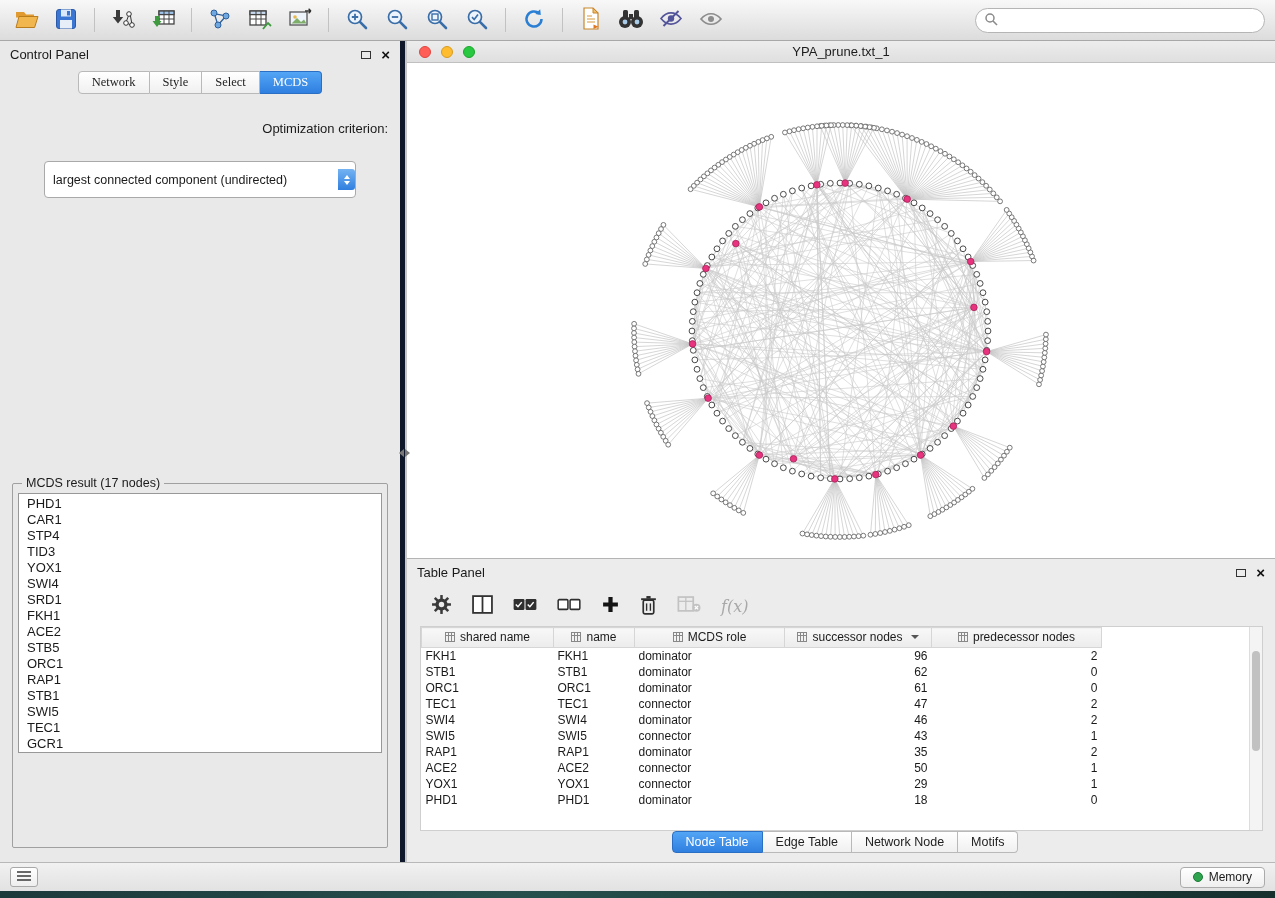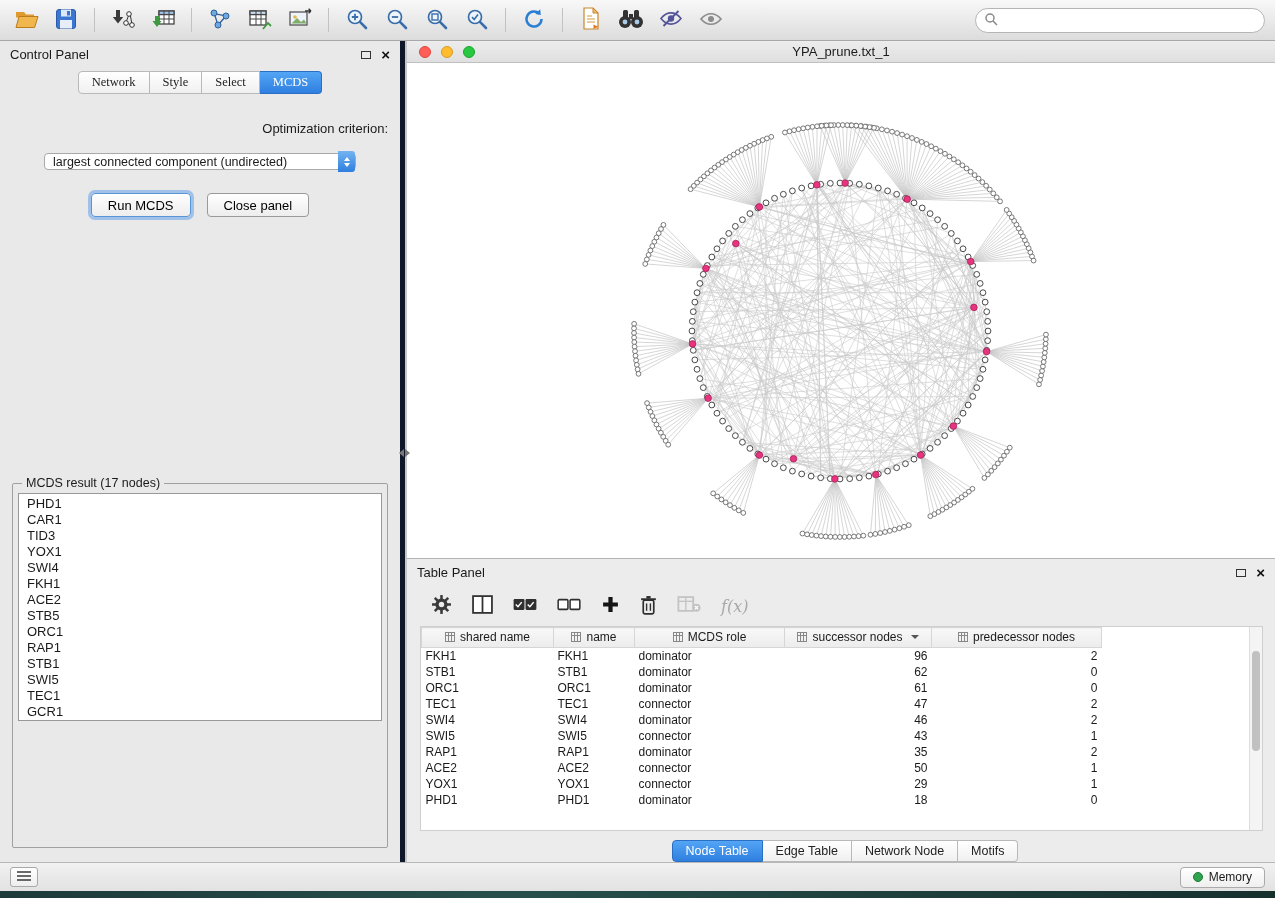--- a/index.html
+++ b/index.html
@@ -34,21 +34,21 @@
   .tabs-row { display:flex; justify-content:center; padding:3px 0 9px;font-family:Liberation Serif, serif; }
   .seg { display:inline-flex; }
   .seg .tab { background:linear-gradient(#ffffff,#f0f0f0); border:1px solid #b9b9b9; border-left-width:0;
               padding:3px 13px; font-size:12.5px; color:#222; cursor:pointer; }
   .seg .tab:first-child { border-left-width:1px; border-radius:4px 0 0 4px; }
   .seg .tab:last-child { border-radius:0 4px 4px 0; }
   .seg .tab.active { background:linear-gradient(#53a5f5,#2f7fe0); border-color:#2a6fc4; color:#fff; }
 
   .cp-content { flex:1; display:flex; flex-direction:column; padding:4px 12px 0; min-height:0; }
   .opt-label { text-align:right; font-size:13px; margin:14px 0 9px; }
-  .dropdown { width:312px; height:17px; margin:8px auto; background:#fff; border:1px solid #a9a9a9; border-radius:4px;
+  .dropdown { width:312px; height:37px; margin:16px auto; background:#fff; border:1px solid #a9a9a9; border-radius:4px;
               display:flex; align-items:center; cursor:pointer; }
   .dropdown .dval { flex:1; font-size:12.5px; padding:0 8px; white-space:nowrap; overflow:hidden; }
   .stepper { width:17px; height:21px; border-radius:0 3px 3px 0; background:linear-gradient(#74b3f2,#2f7fdf);
              display:flex; flex-direction:column; align-items:center; justify-content:center; gap:2px; }
   .arr-up { width:0; height:0; border-left:3.5px solid transparent; border-right:3.5px solid transparent; border-bottom:4px solid #fff; }
   .arr-dn { width:0; height:0; border-left:3.5px solid transparent; border-right:3.5px solid transparent; border-top:4px solid #fff; }
 
   .btn-row { display:flex; justify-content:center; gap:16px; margin-top:15px; }
   .pbtn { height:24px; padding:0 16px; font-size:13px; font-family:"Liberation Sans",sans-serif;
           background:linear-gradient(#ffffff,#ededed); border:1px solid #9a9a9a; border-radius:4px; cursor:pointer; }
@@ -97,21 +97,21 @@
   table.nodes td { font-size:12px; height:16px; padding:0 4px; white-space:nowrap; }
   td.c-text1 { padding-left:16px; }
   td.c-num { text-align:right; padding-right:16px; }
   td.c-num2 { text-align:right; padding-right:12px; }
   .hicon { display:inline-block; vertical-align:-1px; margin-right:5px; }
   .hchev { display:inline-block; width:0; height:0; border-left:4px solid transparent; border-right:4px solid transparent;
            border-top:4px solid #555; margin-left:8px; vertical-align:2px; }
   .vscroll { position:absolute; right:0; top:0; bottom:0; width:13px; background:#f4f4f4; border-left:1px solid #dddddd; }
   .vthumb { position:absolute; left:2px; right:2px; top:24px; height:100px; background:#c1c1c1; border-radius:5px; cursor:pointer; }
 
-  .tp-tabs { height:31px; flex:0 0 31px; display:flex; justify-content:center; align-items:flex-end;padding-left:8px; }
+  .tp-tabs { height:31px; flex:0 0 31px; display:flex; justify-content:center; align-items:flex-start;padding-left:8px; }
 
   
   .statusbar { height:29px; flex:0 0 29px; background:linear-gradient(#f1f1f1,#e2e2e2); border-top:1px solid #b8b8b8;
                display:flex; align-items:center; padding:8px 10px; }
   .list-btn { width:28px; height:20px; background:linear-gradient(#fff,#eee); border:1px solid #a8a8a8; border-radius:3px;
               display:flex; align-items:center; justify-content:center; cursor:pointer; }
   .status-spacer { flex:1; }
   .memory-btn { height:21px; padding:0 12px; background:linear-gradient(#fff,#efefef); border:1px solid #ababab;
                 border-radius:4px; display:flex; align-items:center; gap:6px; font-size:12px; cursor:pointer; }
   .green-dot { width:10px; height:10px; border-radius:50%; background:#2ea44f; border:1px solid #1d7a38; }
@@ -320,33 +320,31 @@
       </div>
       <div class="cp-content">
         <div class="opt-label">Optimization criterion:</div>
         <div class="dropdown">
           <span class="dval">largest connected component (undirected)</span>
           <span class="stepper">
               <span class="arr-up"></span>
               <span class="arr-dn"></span>
             </span>
         </div>
-        <div class="btn-row">
-          <button class="pbtn focused">Run MCDS</button>
-          <button class="pbtn">Close panel</button>
-        </div>
         <div class="cp-spacer"></div>
         <fieldset class="result-box">
           <legend>MCDS result (17 nodes)</legend>
           <div class="result-list" id="mcds-list">
               <div class="mcds-item">PHD1</div>
               <div class="mcds-item">CAR1</div>
+              <div class="mcds-item">STP4</div>
               <div class="mcds-item">TID3</div>
               <div class="mcds-item">YOX1</div>
               <div class="mcds-item">SWI4</div>
+              <div class="mcds-item">SRD1</div>
               <div class="mcds-item">FKH1</div>
               <div class="mcds-item">ACE2</div>
               <div class="mcds-item">STB5</div>
               <div class="mcds-item">ORC1</div>
               <div class="mcds-item">RAP1</div>
               <div class="mcds-item">STB1</div>
               <div class="mcds-item">SWI5</div>
               <div class="mcds-item">TEC1</div>
               <div class="mcds-item">GCR1</div>
             </div>

